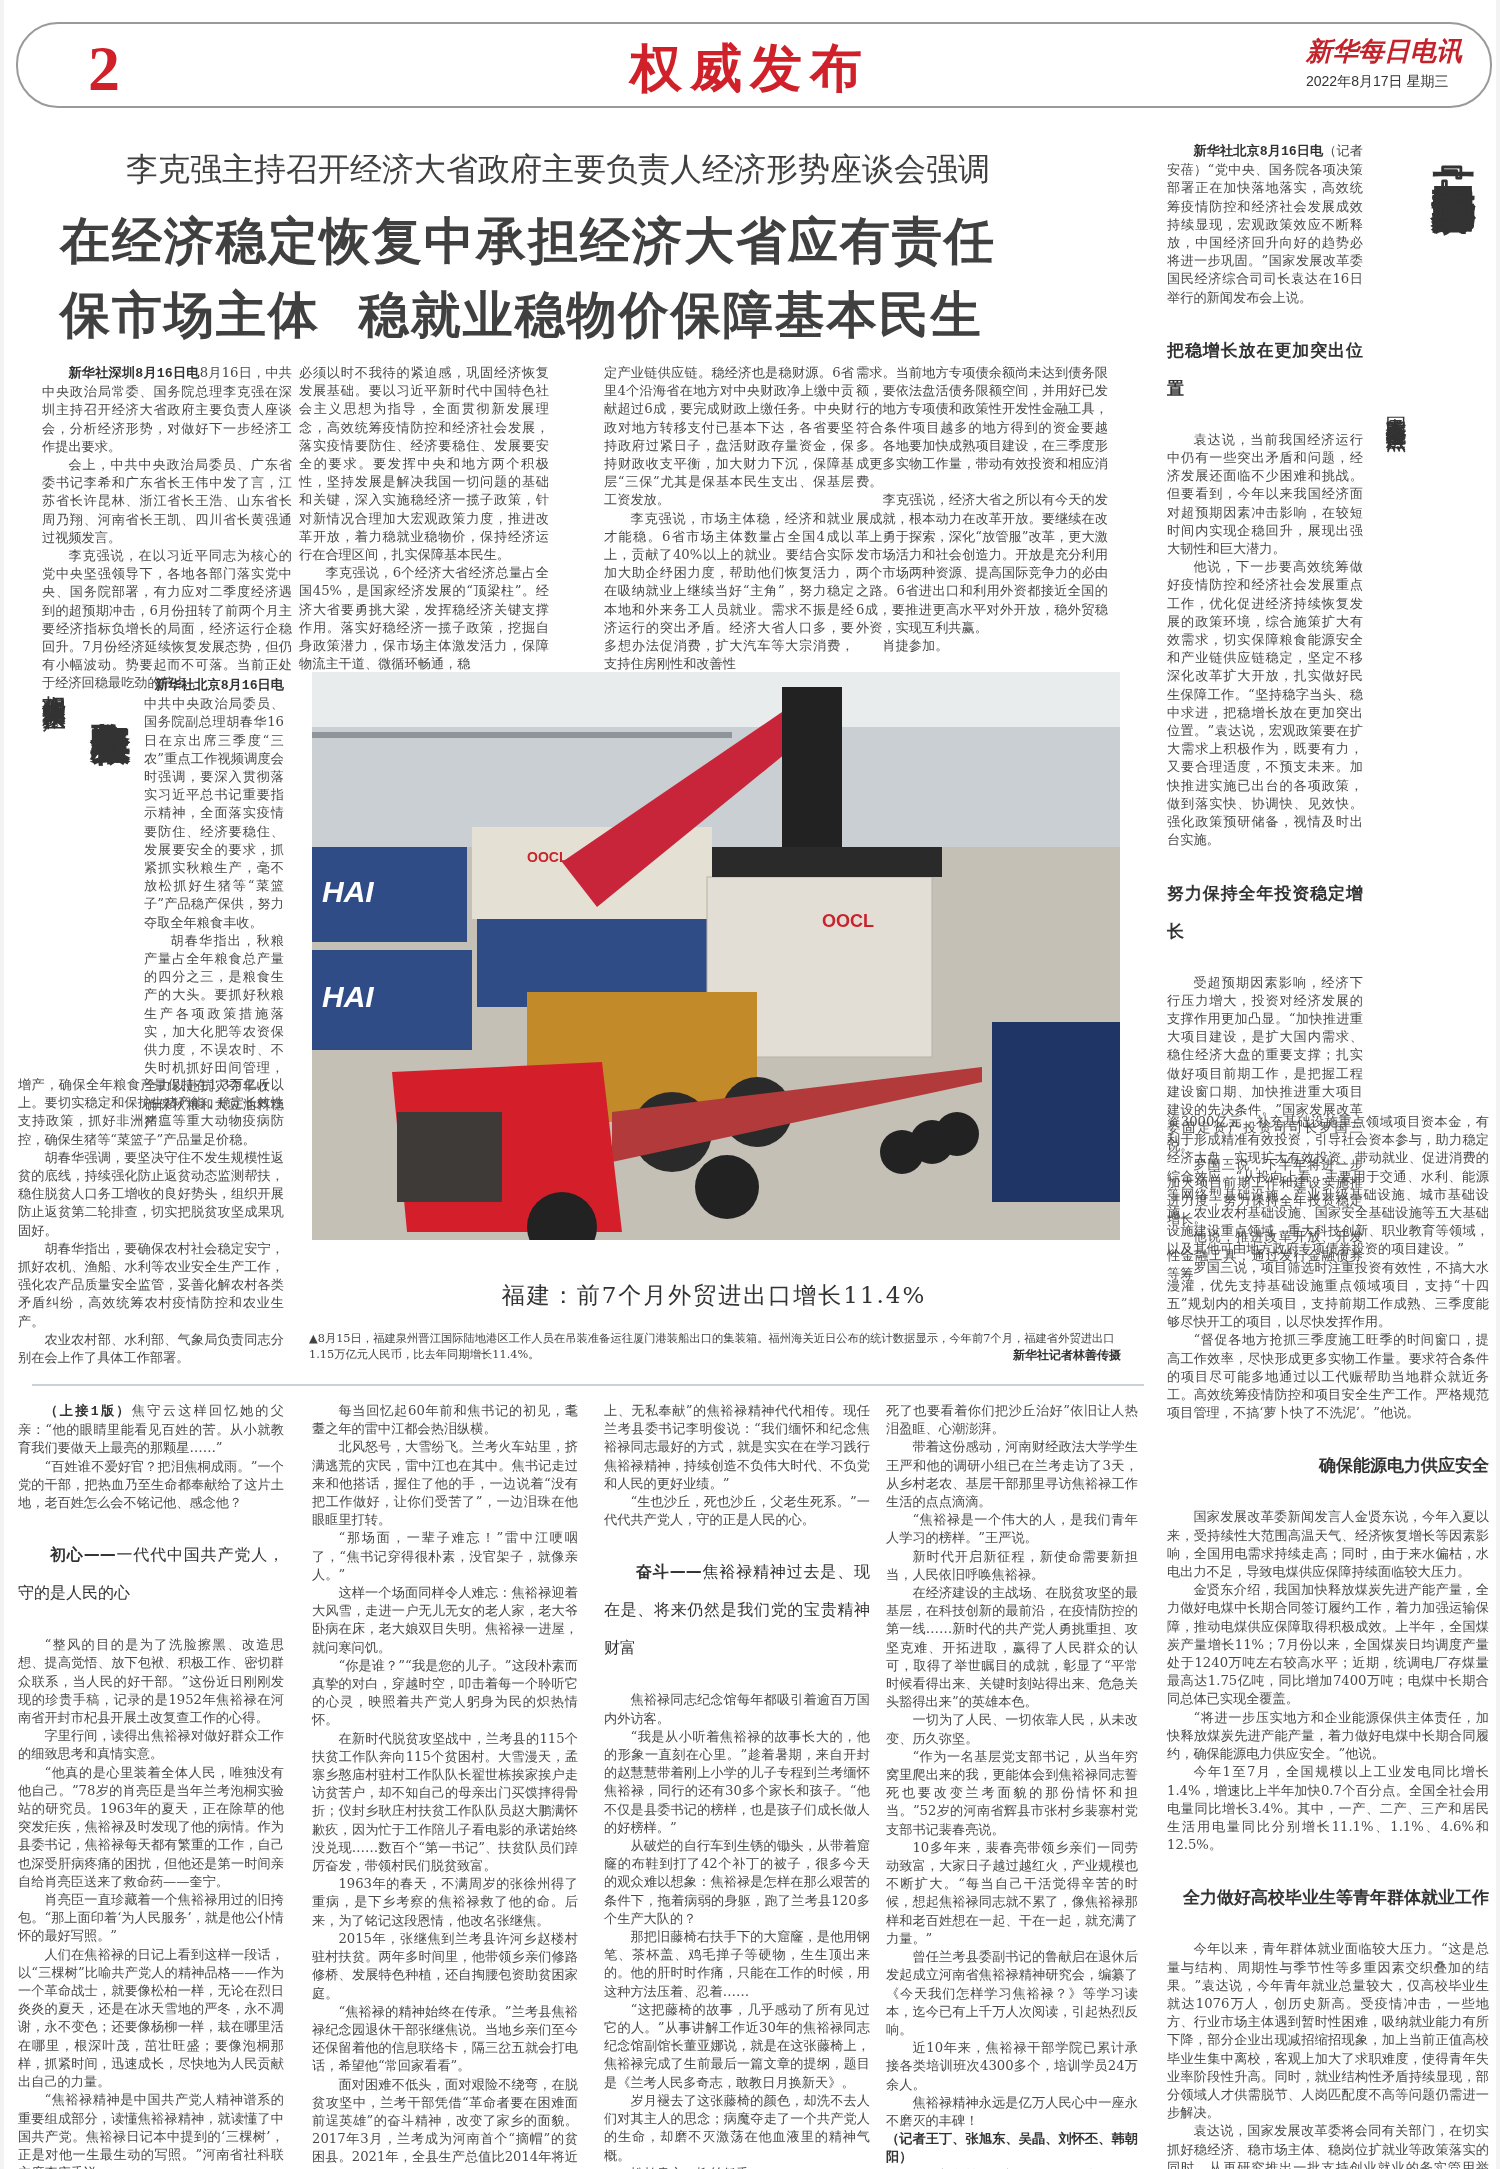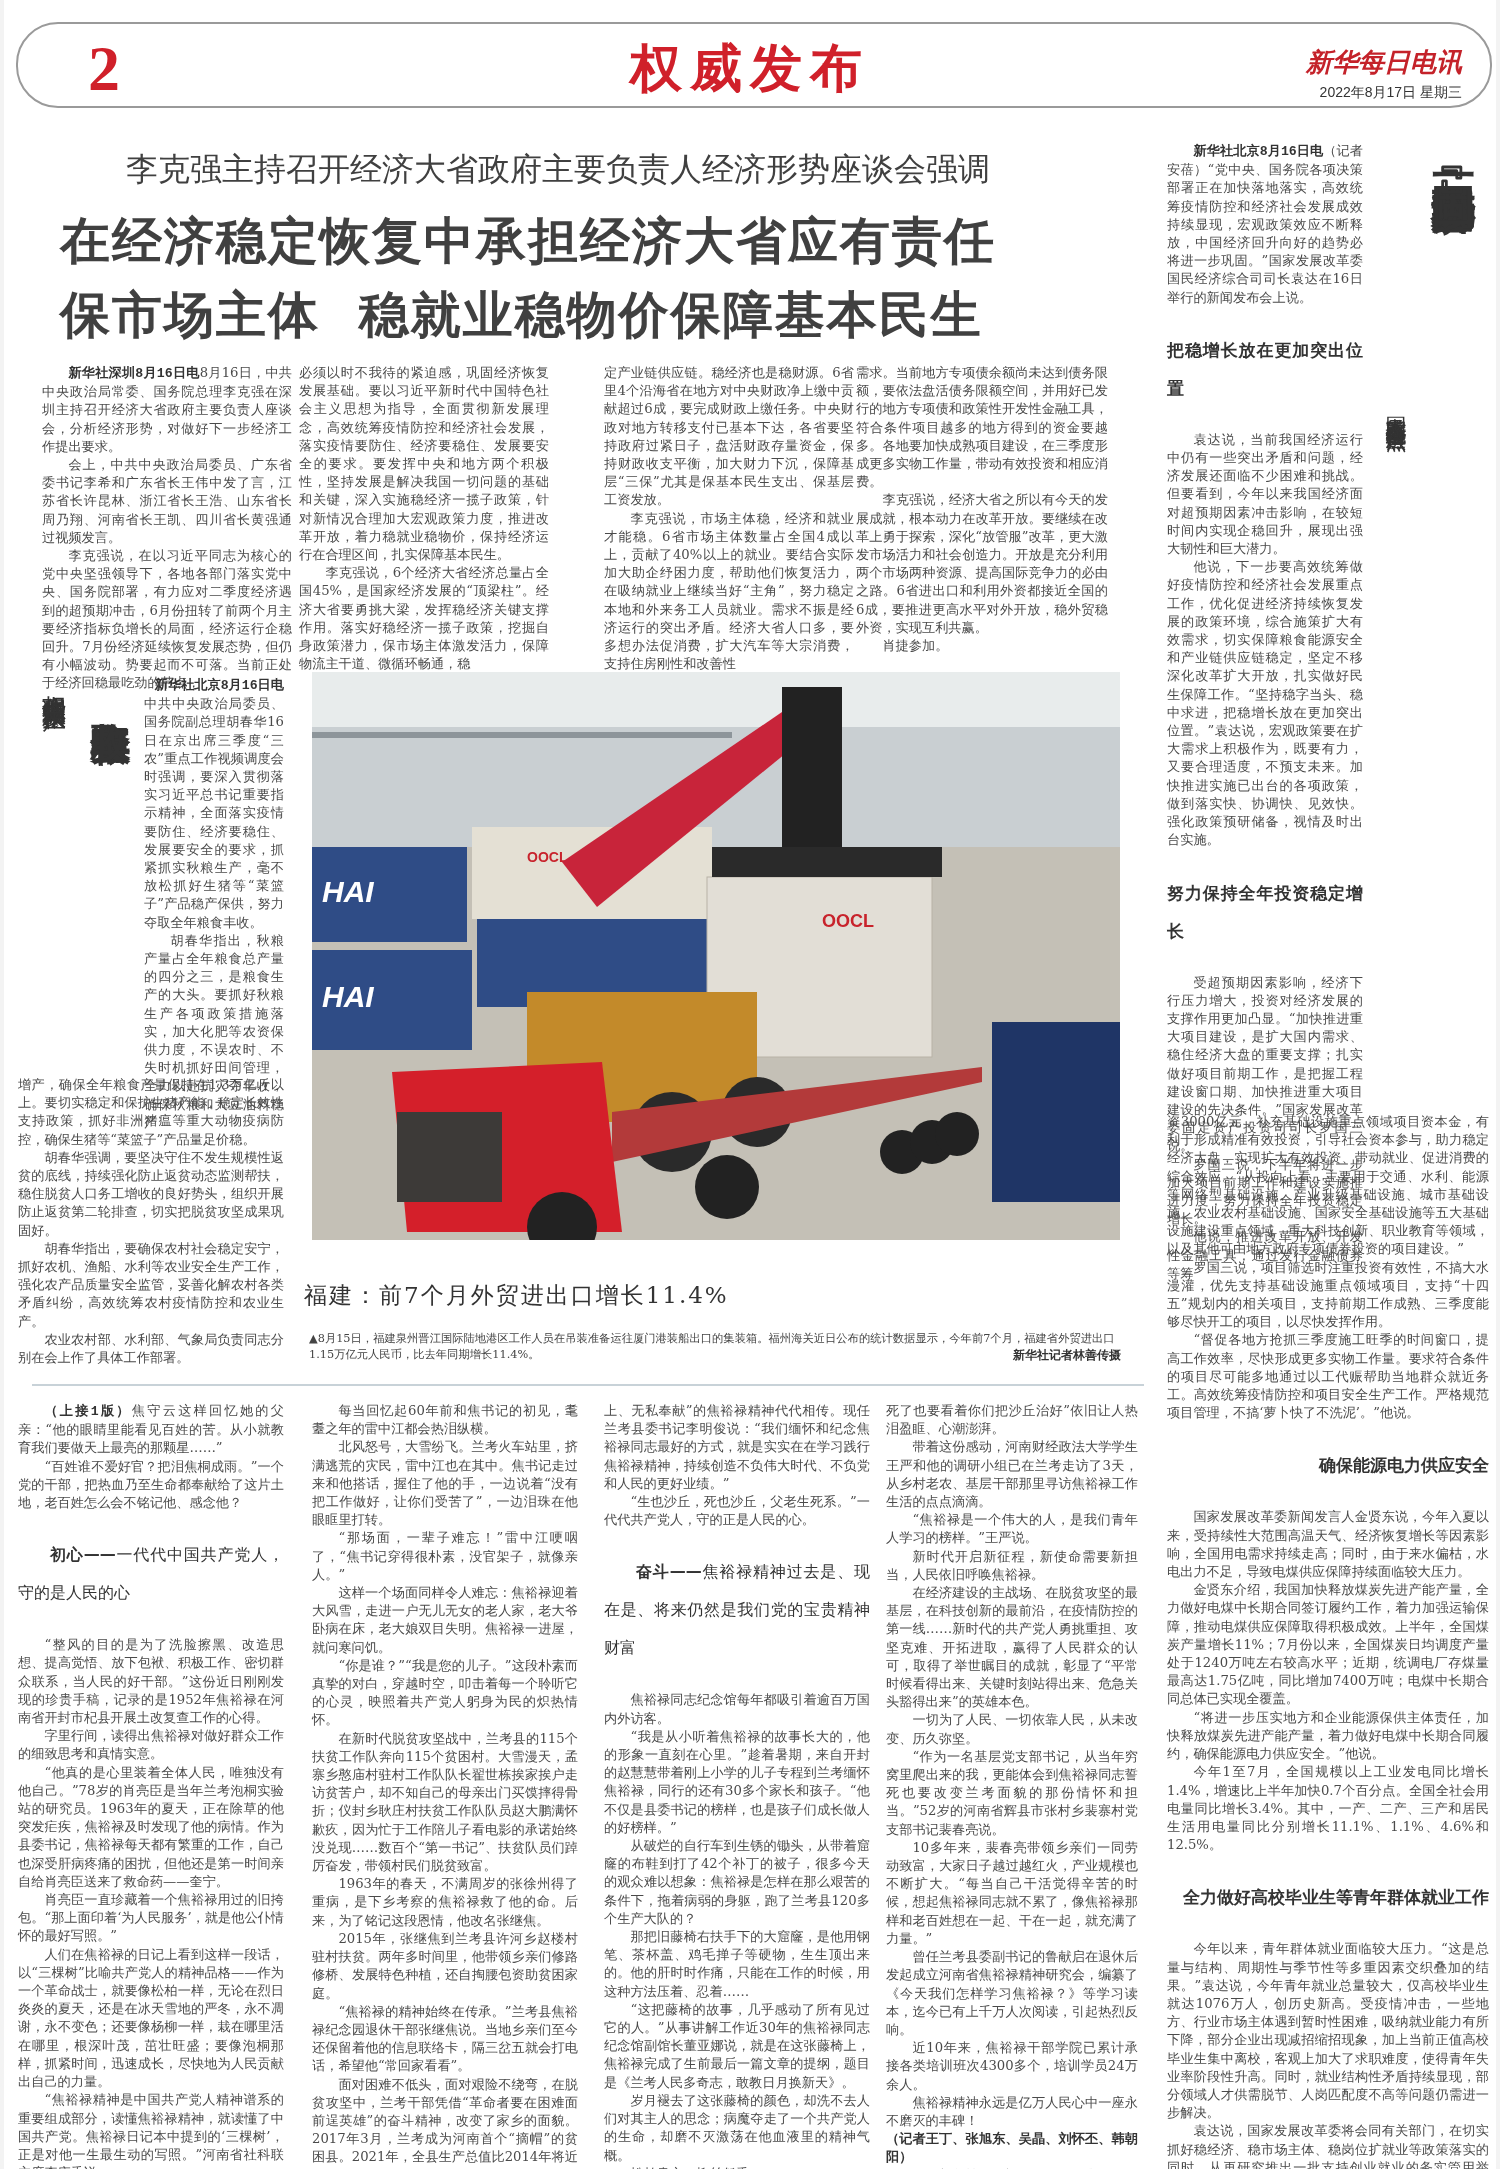--- a/index.html
+++ b/index.html
@@ -1,34 +1,34 @@
 <!DOCTYPE html>
 <html><head>
 <meta charset="utf-8">
 <style>
 *{box-sizing:border-box;margin:0;padding:0}
 body{width:1500px;height:2169px;background:#f3f3f3;font-family:"DejaVu Serif","Liberation Serif",serif;color:#3a3a3a;position:relative;overflow:hidden}
 .page{position:absolute;left:4px;top:0;width:1492px;height:2169px;background:#fff}
 .masthead{position:absolute;left:12px;top:22px;width:1476px;height:86px;border:2px solid #9a9a9a;border-radius:42px;background:#fff}
 .page-no{position:absolute;left:70px;top:8px;font-family:"Liberation Serif",serif;font-weight:bold;font-size:64px;color:#d0202a}
 .section-title{position:absolute;left:612px;top:10px;font-size:52px;font-weight:bold;color:#d0202a;letter-spacing:8px;font-family:Liberation Sans, sans-serif}
-.brand{position:absolute;right:28px;top:21px;text-align:right}
+.brand{position:absolute;right:28px;top:10px;text-align:left}
 .brand-name{font-size:26px;color:#c4222a;font-weight:bold;font-style:italic;font-family:"DejaVu Serif",serif}
 .brand-date{font-size:14px;color:#333;font-family:"Liberation Sans",sans-serif;margin-top:4px}
 .kicker{position:absolute;left:122px;top:148px;font-size:32px;color:#404040;font-family:Liberation Mono, monospace}
 .headline{position:absolute;left:56px;font-size:50px;font-weight:bold;color:#404040;letter-spacing:2px;font-family:"DejaVu Serif",serif}
 .col{position:absolute;font-size:13.2px;line-height:18.2px;text-align:justify;color:#4a4a4a}
 .col p{text-indent:2em}
 .col p.noind{text-indent:0}
 .dateline{font-family:Liberation Mono, monospace;font-weight:bold;color:#333}
 .subhead{font-family:"DejaVu Sans",sans-serif;font-weight:bold;font-size:17px;color:#333;line-height:38px;margin:24px 0}
 .subhead.center{text-align:right}
 .vtext{position:absolute;writing-mode:vertical-rl;font-family:"DejaVu Sans",sans-serif;color:#333}
 .photo{position:absolute;left:308px;top:672px;width:808px;height:568px;overflow:hidden;background:#cfd6da}
-.caption-title{position:absolute;left:300px;top:1280px;width:820px;text-align:left;font-size:23px;letter-spacing:2px;color:#333}
+.caption-title{position:absolute;left:300px;top:1280px;width:820px;text-align:center;font-size:23px;letter-spacing:2px;color:#333}
 .caption{position:absolute;left:305px;top:1331px;width:812px;font-size:11.3px;line-height:16px;color:#444}
 .caption .credit{float:right;font-family:"DejaVu Sans",sans-serif;font-weight:bold;font-size:12px;color:#333}
 .divider{position:absolute;background:#c8d2d8}
 .credit-line{font-family:"DejaVu Sans",sans-serif;font-weight:bold;color:#333}
 </style>
 </head>
 <body>
 
 <div class="page">
 

